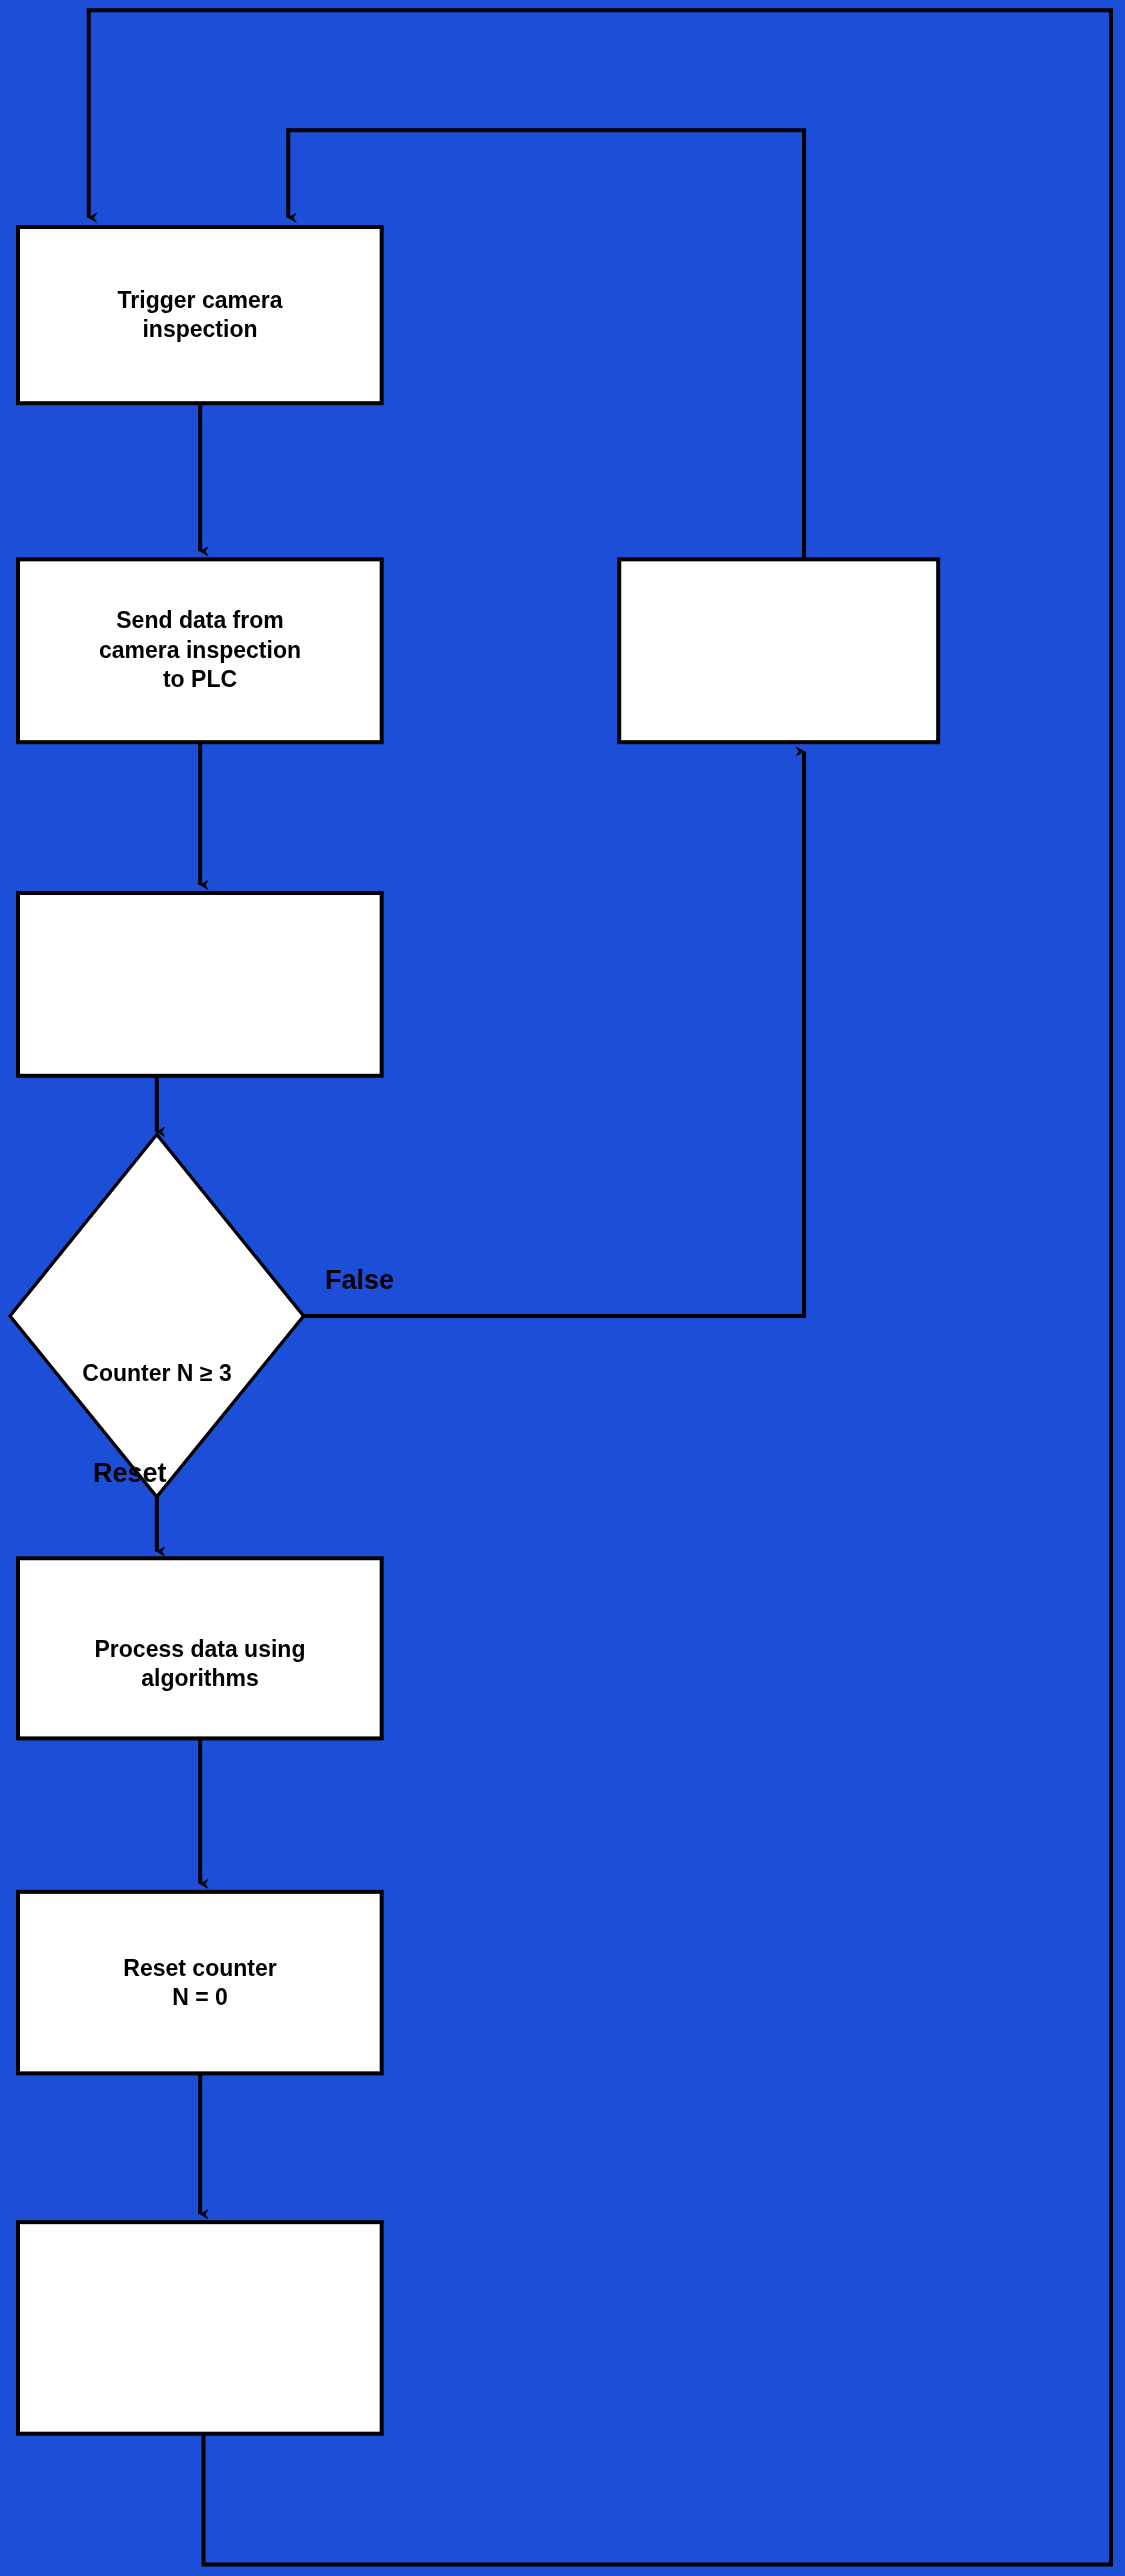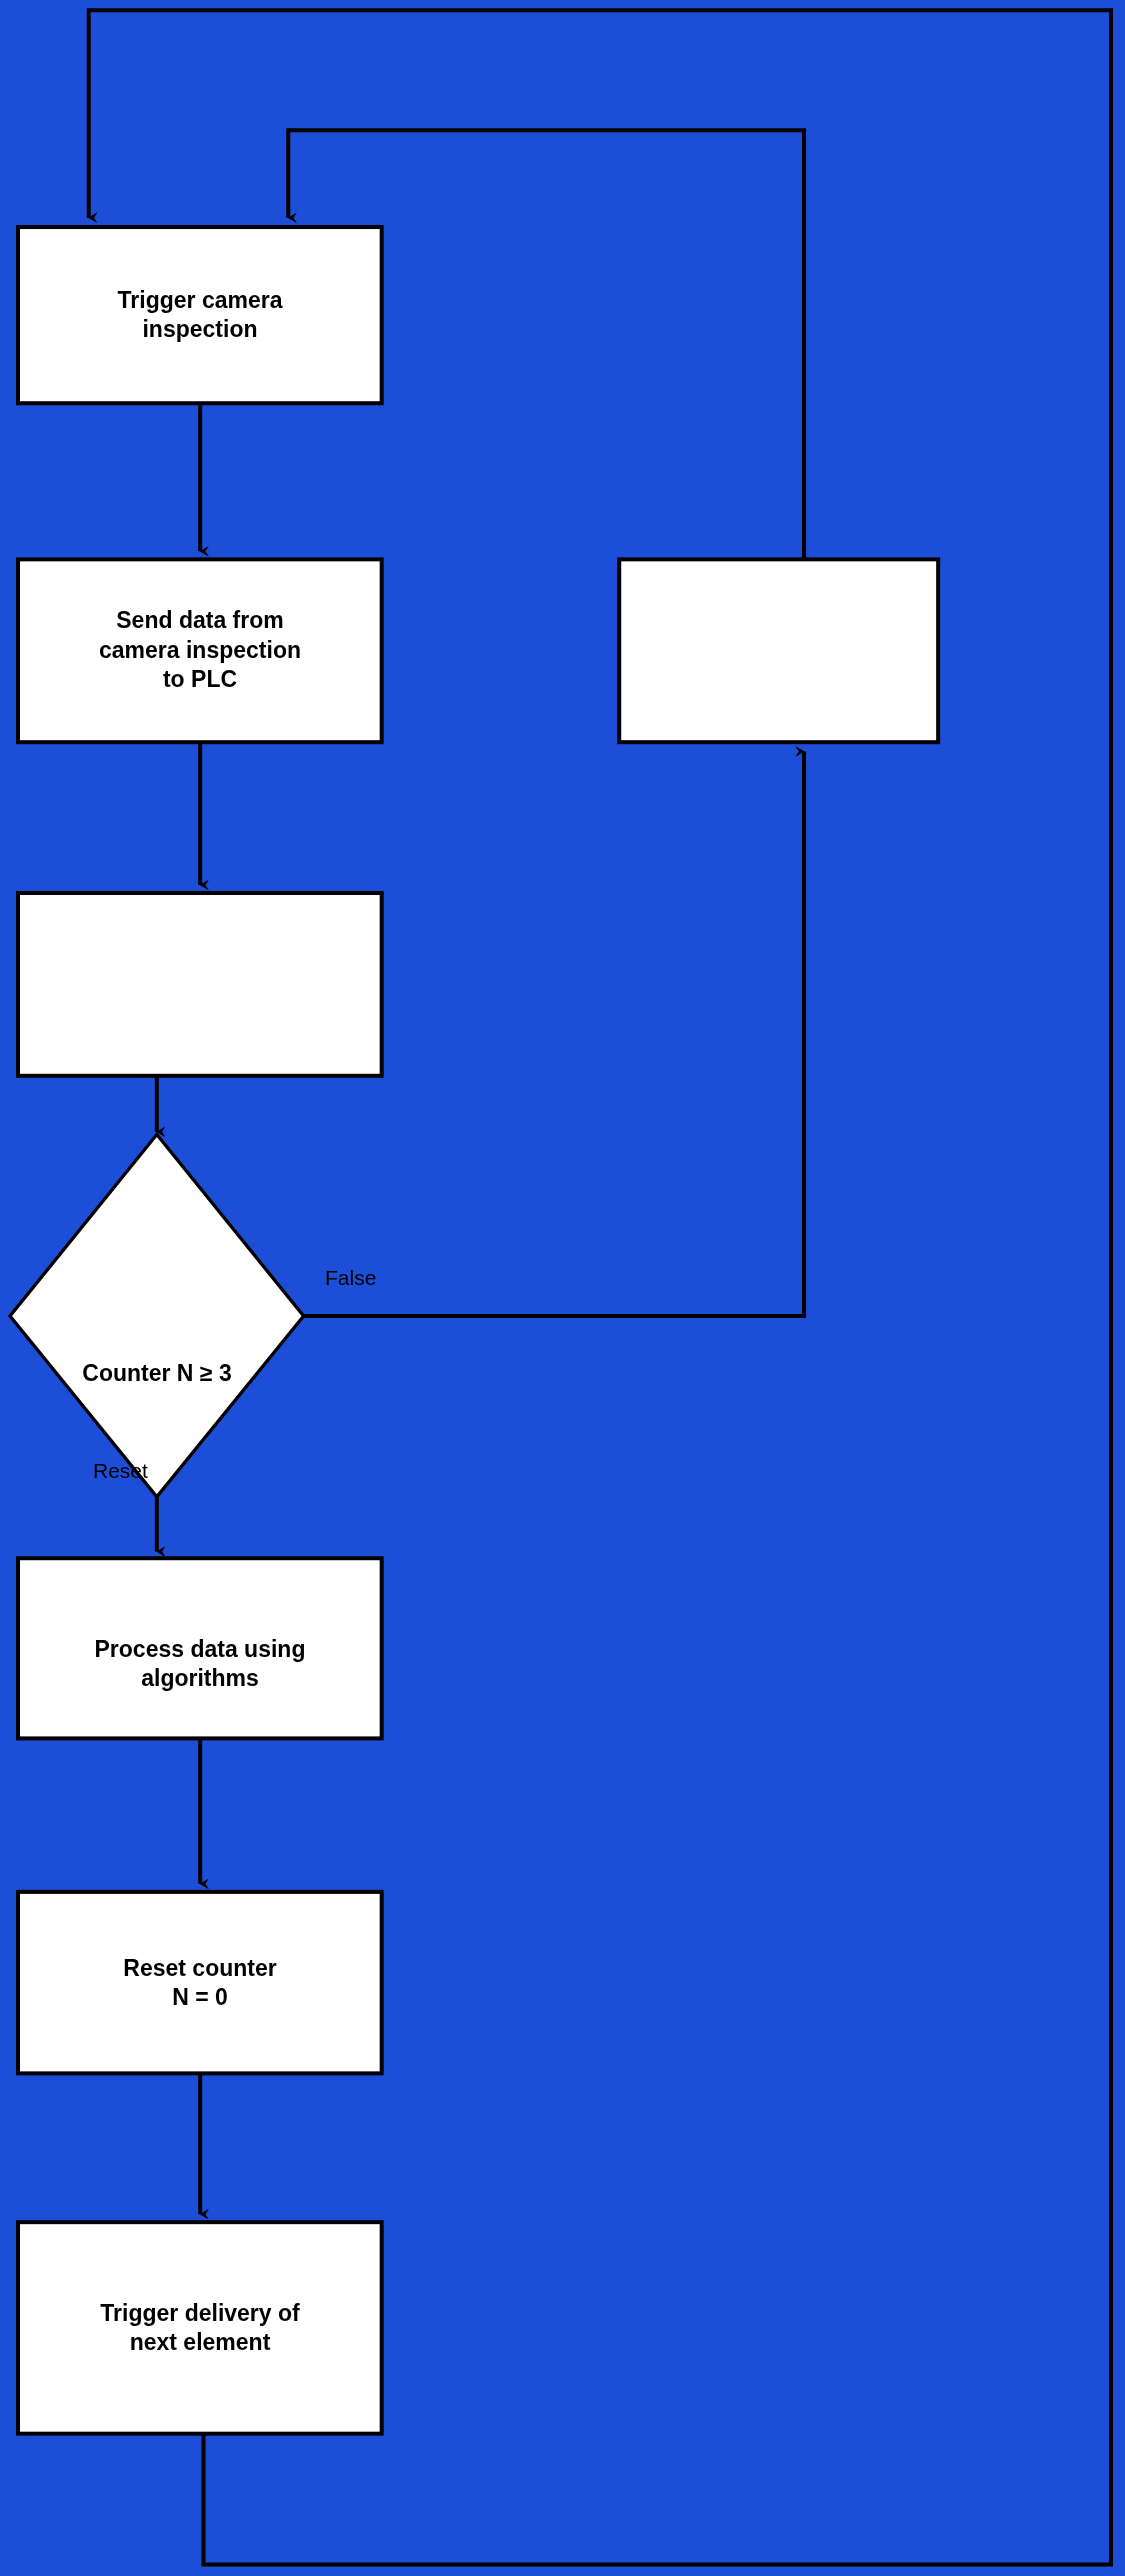--- a/index.html
+++ b/index.html
@@ -36,22 +36,22 @@
     font-weight: bold;
     font-size: 23px;
     line-height: 1.28;
     color: #000000;
     white-space: pre-line;
     pointer-events: none;
   }
   .edge-label {
     position: absolute;
     font-family: "Liberation Sans", sans-serif;
-    font-weight: normal;
-    font-size: 21px;
+    font-weight: bold;
+    font-size: 27px;
     line-height: 1;
     color: #000000;
     white-space: nowrap;
   }
 </style>
 </head>
 <body>
 
 <div id="flowchart-canvas">
 
@@ -119,21 +119,19 @@
 
   <div class="node-label" style="left:10px; top:1279px; width:294px; height:190px;text-align:center;">Counter N ≥ 3</div>
 
 
   <div class="node-label" style="left:18px; top:1574px; width:364px; height:180px;">Process data using
 algorithms</div>
 
   <div class="node-label" style="left:18px; top:1892px; width:364px; height:182px;">Reset counter
 N = 0</div>
 
-  <div class="node-label" style="left:18px; top:2222px; width:364px; height:212px;">Trigger delivery of
-next element</div>
 
   <div class="edge-label" style="left:325px; top:1267px;">False</div>
 
   <div class="edge-label" style="left:93px; top:1460px;">Reset</div>
 
 </div>
 
 
 </body></html>

